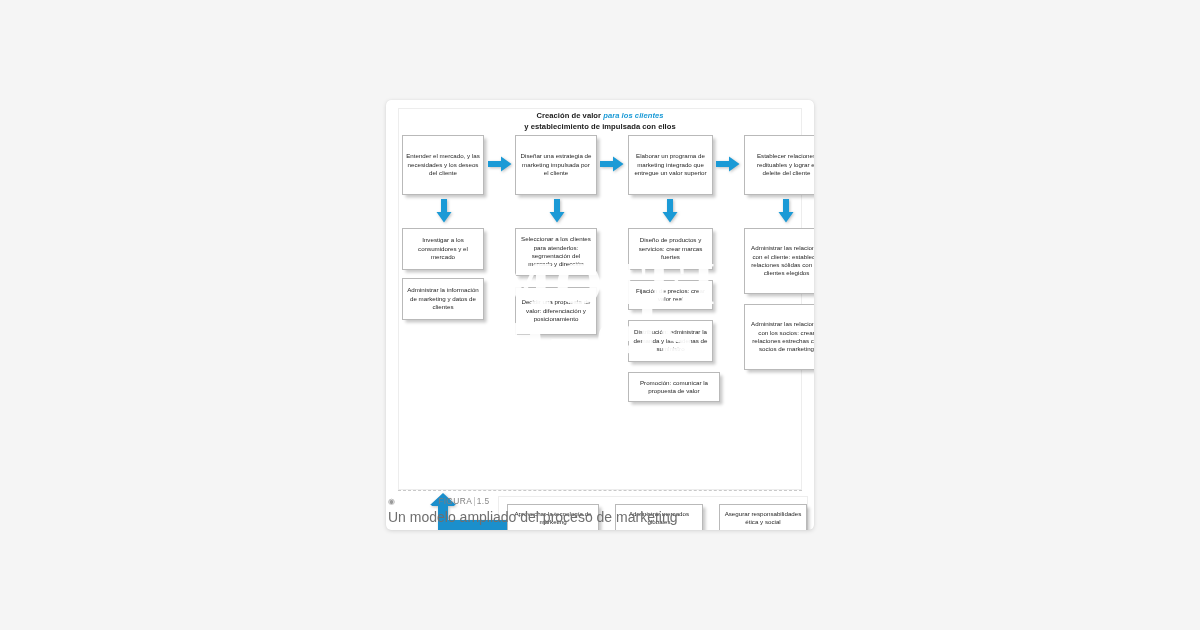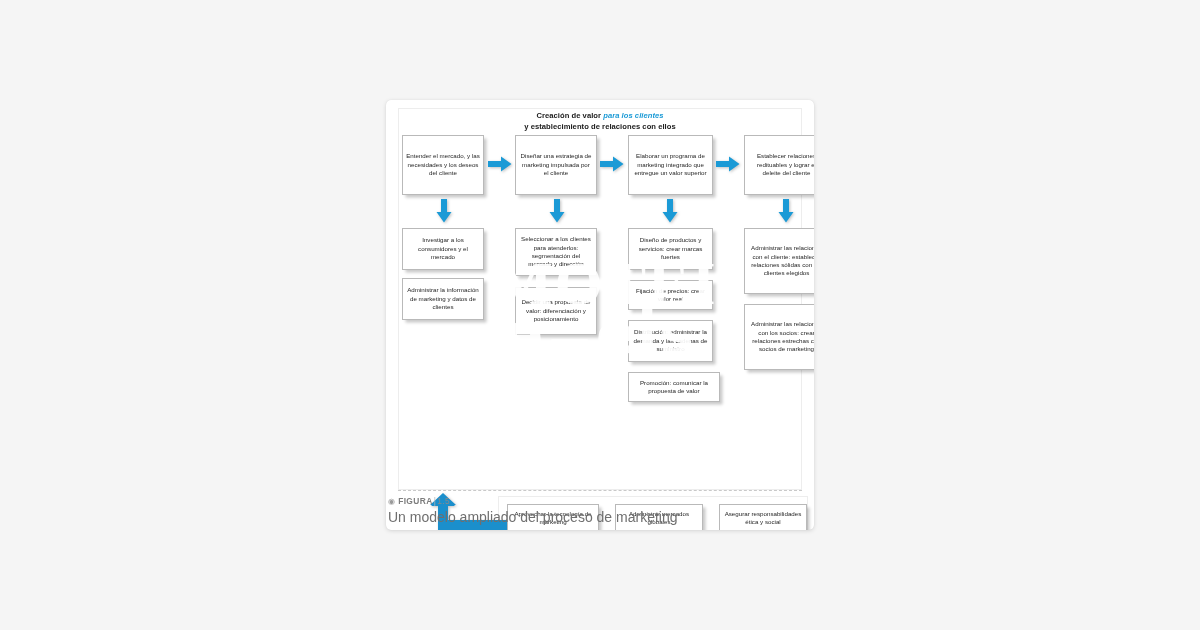--- a/index.html
+++ b/index.html
@@ -134,21 +134,21 @@
     top: 0px;
     font-size: 8.4px;
     color: #8a8a8a;
     letter-spacing: 0.4px;
     white-space: nowrap;
   }
   #cap-line1 .bullet {
     font-size: 8px;
     color: #9a9a9a;
   }
-  #cap-fig { font-weight: bold; color: #7d7d7d; }
+  #cap-fig { font-weight: normal; color: #7d7d7d; margin-left: 40px; }
   #cap-bar { color: #b6b6b6; font-weight: normal; padding: 0 1px; }
   #cap-num { color: #8a8a8a; font-weight: normal; }
   #cap-line2 {
     position: absolute;
     left: 2px;
     top: 13px;
     font-size: 14px;
     color: #6f6f6f;
     white-space: nowrap;
     text-align: center;
@@ -182,21 +182,21 @@
 <div id="stage">
 
   <div id="figure-card">
 
     <div id="diagram">
 
       <div id="outer-frame"></div>
 
       <div id="fig-heading">
         <span>Creación de valor </span><span class="hl">para los clientes</span><br>
-        <span>y establecimiento de relaciones con ellos</span>
+        <span>y establecimiento de impulsada con ellos</span>
       </div>
 
       <div class="pbox" style="left:16px; top:35px; width:82px; height:60px;">Entender el mercado, y las necesidades y los deseos del cliente</div>
       <div class="pbox" style="left:129px; top:35px; width:82px; height:60px;">Diseñar una estrategia de marketing impulsada por el cliente</div>
       <div class="pbox" style="left:242px; top:35px; width:85px; height:60px;">Elaborar un programa de marketing integrado que entregue un valor superior</div>
       <div class="pbox" style="left:358px; top:35px; width:85px; height:60px;">Establecer relaciones redituables y lograr el deleite del cliente</div>
 
       <div class="arrow-right" style="left:102px; top:56px;">
         <svg width="24" height="16" viewBox="0 0 24 16">
           <path d="M0 5 L13 5 L13 0.5 L23.5 8 L13 15.5 L13 11 L0 11 Z" fill="#1b9ad6"></path>

